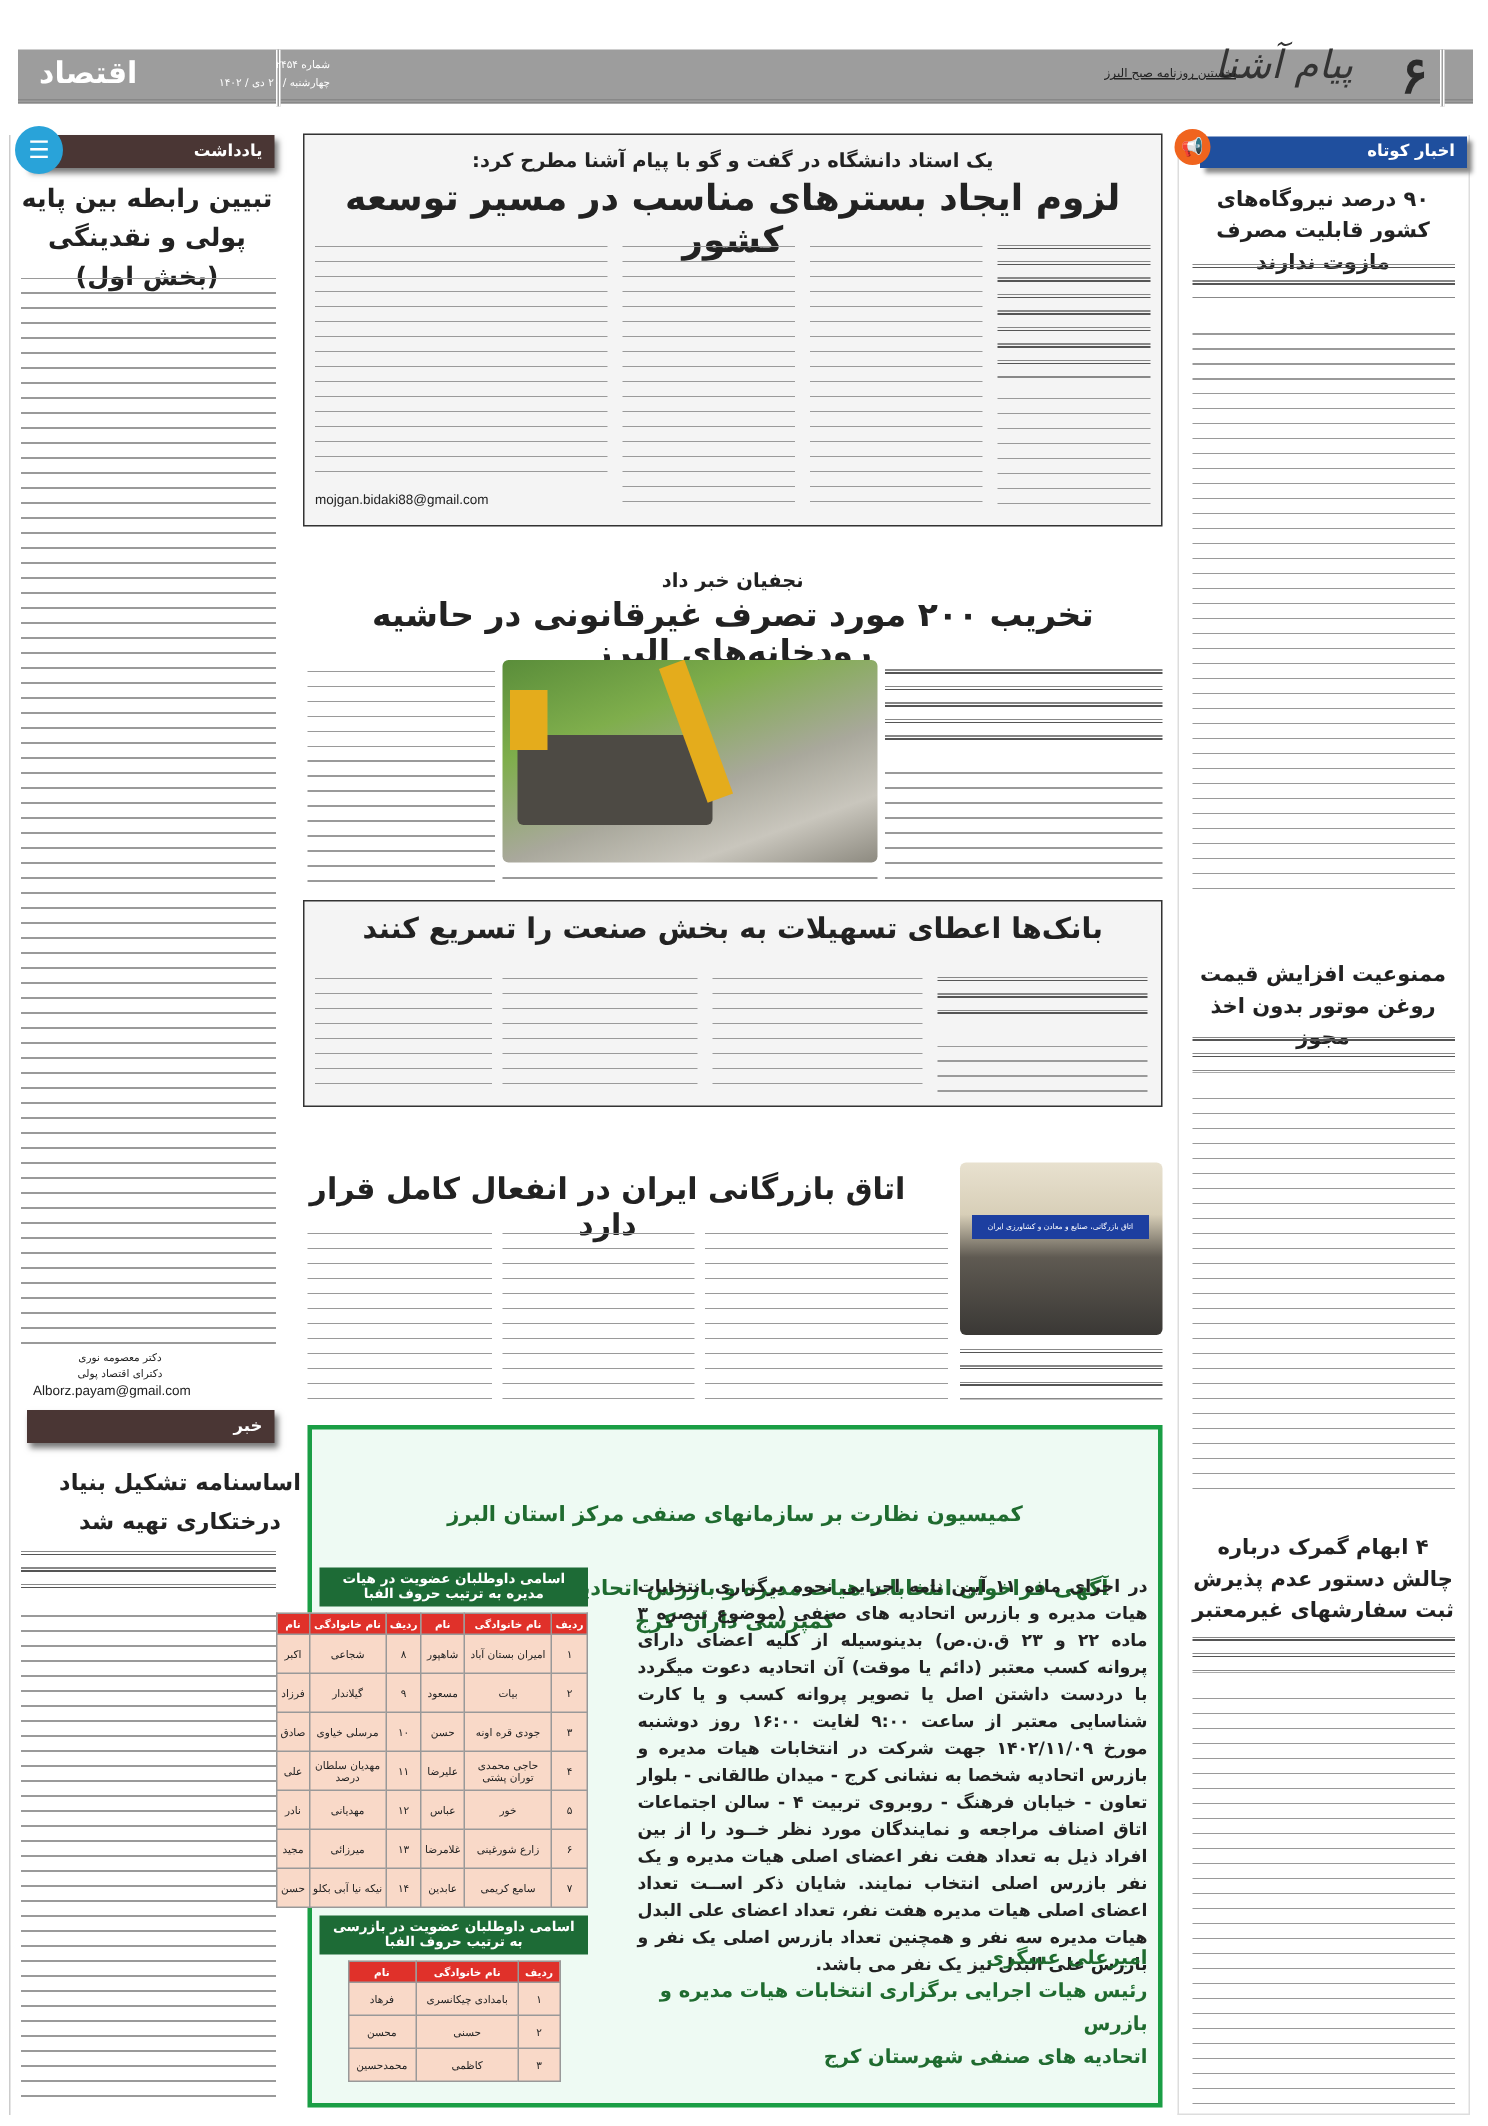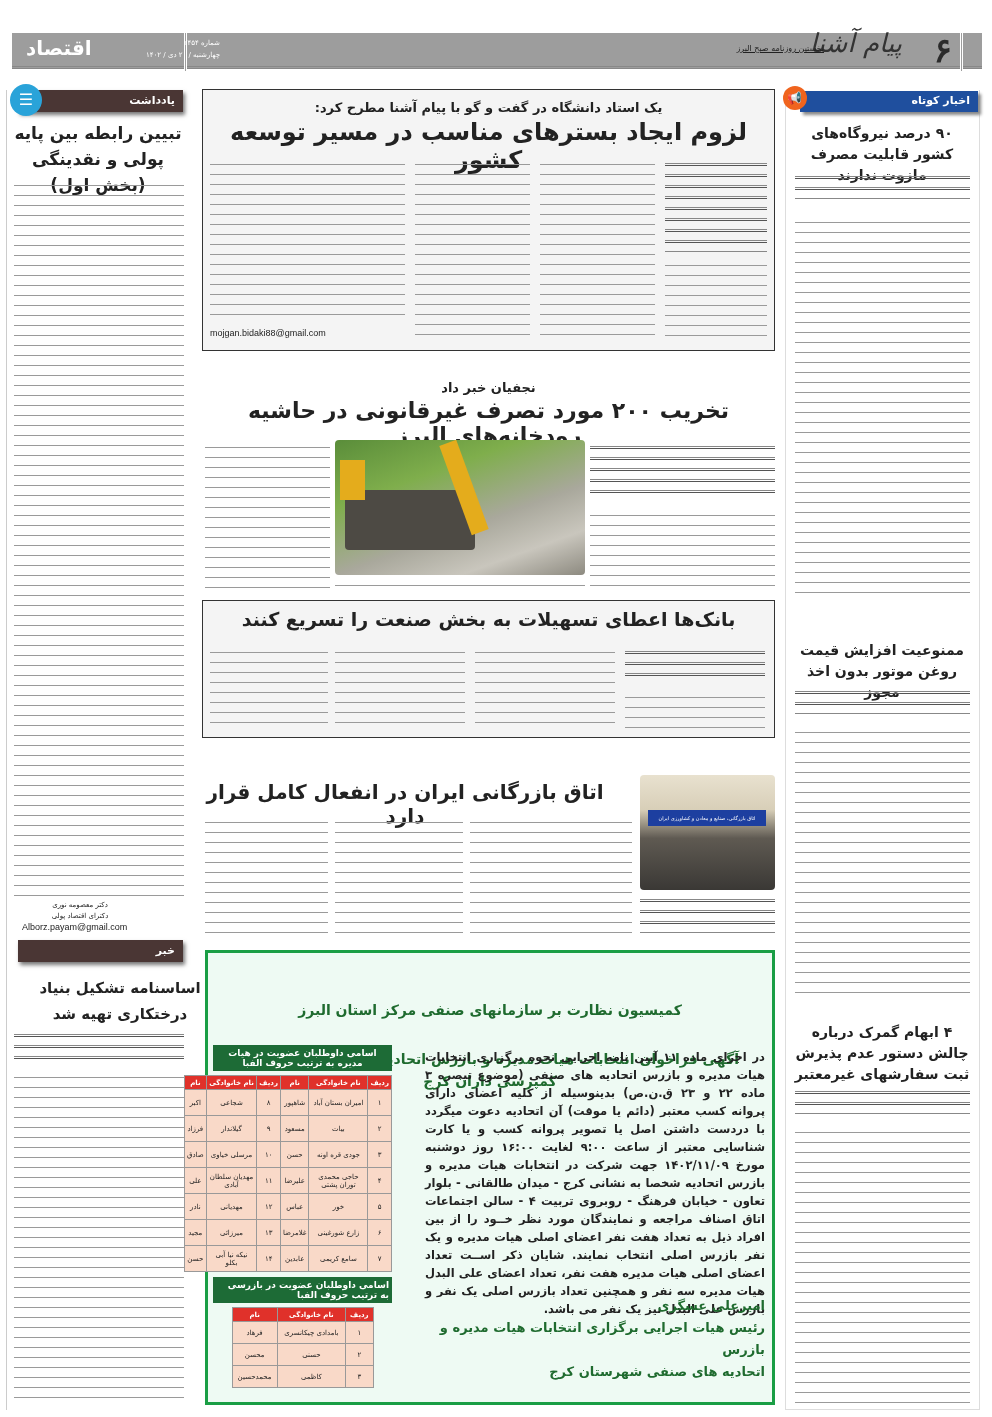--- a/index.html
+++ b/index.html
@@ -179,21 +179,21 @@
           <td>حسن</td>
           <td>۱۰</td>
           <td>مرسلی خیاوی</td>
           <td>صادق</td>
         </tr>
         <tr style="height: 26px;">
           <td>۴</td>
           <td>حاجی محمدی توران پشتی</td>
           <td>علیرضا</td>
           <td>۱۱</td>
-          <td>مهدیان سلطان آبادی</td>
+          <td>مهدیان سلطان درصد</td>
           <td>علی</td>
         </tr>
         <tr style="height: 26px;">
           <td>۵</td>
           <td>خور</td>
           <td>عباس</td>
           <td>۱۲</td>
           <td>مهدیانی</td>
           <td>نادر</td>
         </tr>
@@ -208,21 +208,21 @@
         <tr style="height: 26px;">
           <td>۷</td>
           <td>سامع کریمی</td>
           <td>عابدین</td>
           <td>۱۴</td>
           <td>نیکه نیا آبی بکلو</td>
           <td>حسن</td>
         </tr>
       </tbody>
   </table>
-  <div class="tbl-cap" style="margin-top:5px;text-align:right;">اسامی داوطلبان عضویت در بازرسی به ترتیب حروف الفبا</div>
+  <div class="tbl-cap" style="margin-top:5px;">اسامی داوطلبان عضویت در بازرسی به ترتیب حروف الفبا</div>
   <table class="cand" id="insp-table" style="width:142px; margin:4px auto 0 auto;">
     <thead>
         <tr id="insp-head">
           <th>ردیف</th>
           <th>نام خانوادگی</th>
           <th>نام</th>
         </tr>
       </thead>
     <tbody id="insp-body">
         <tr style="height: 22px;">

